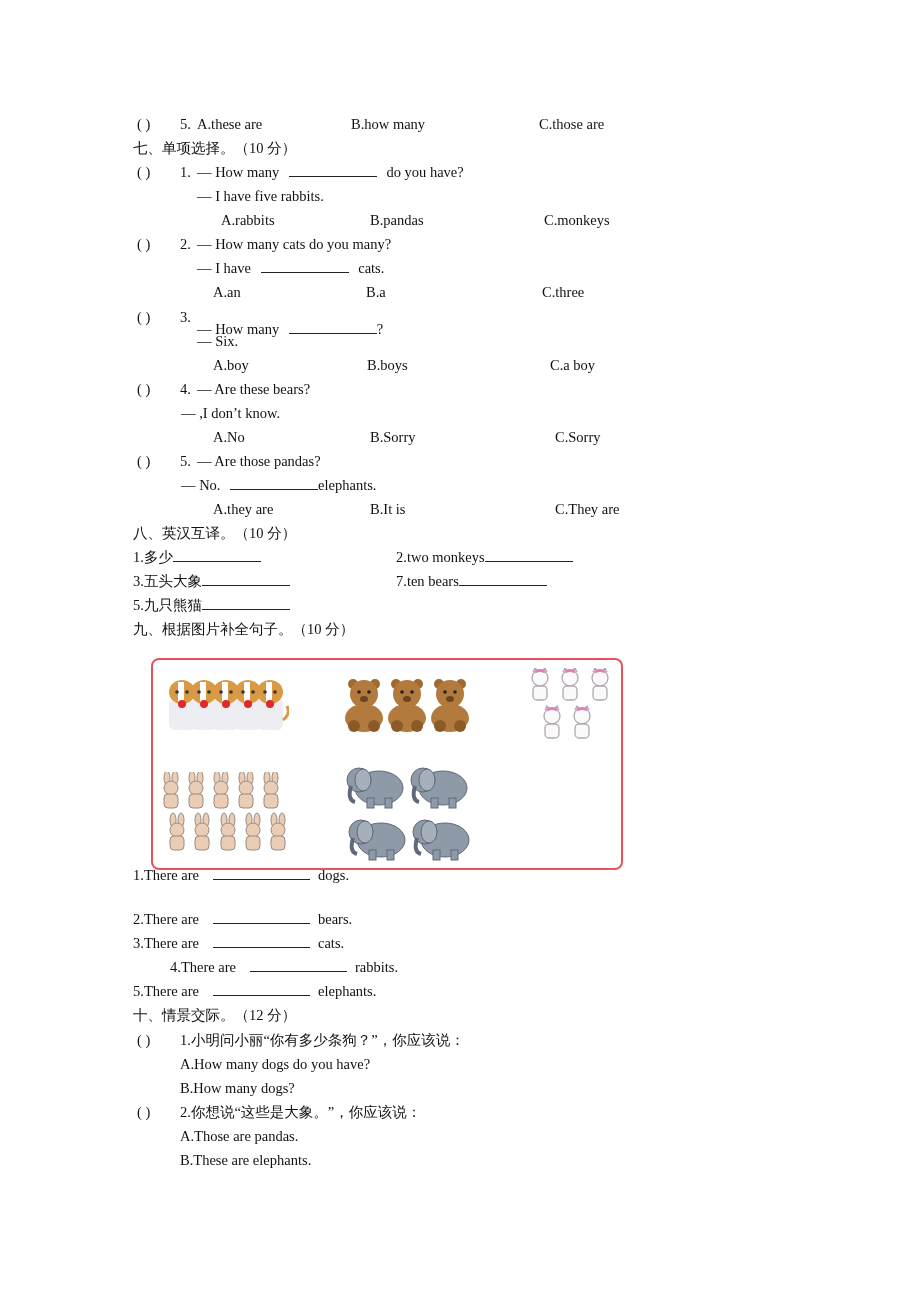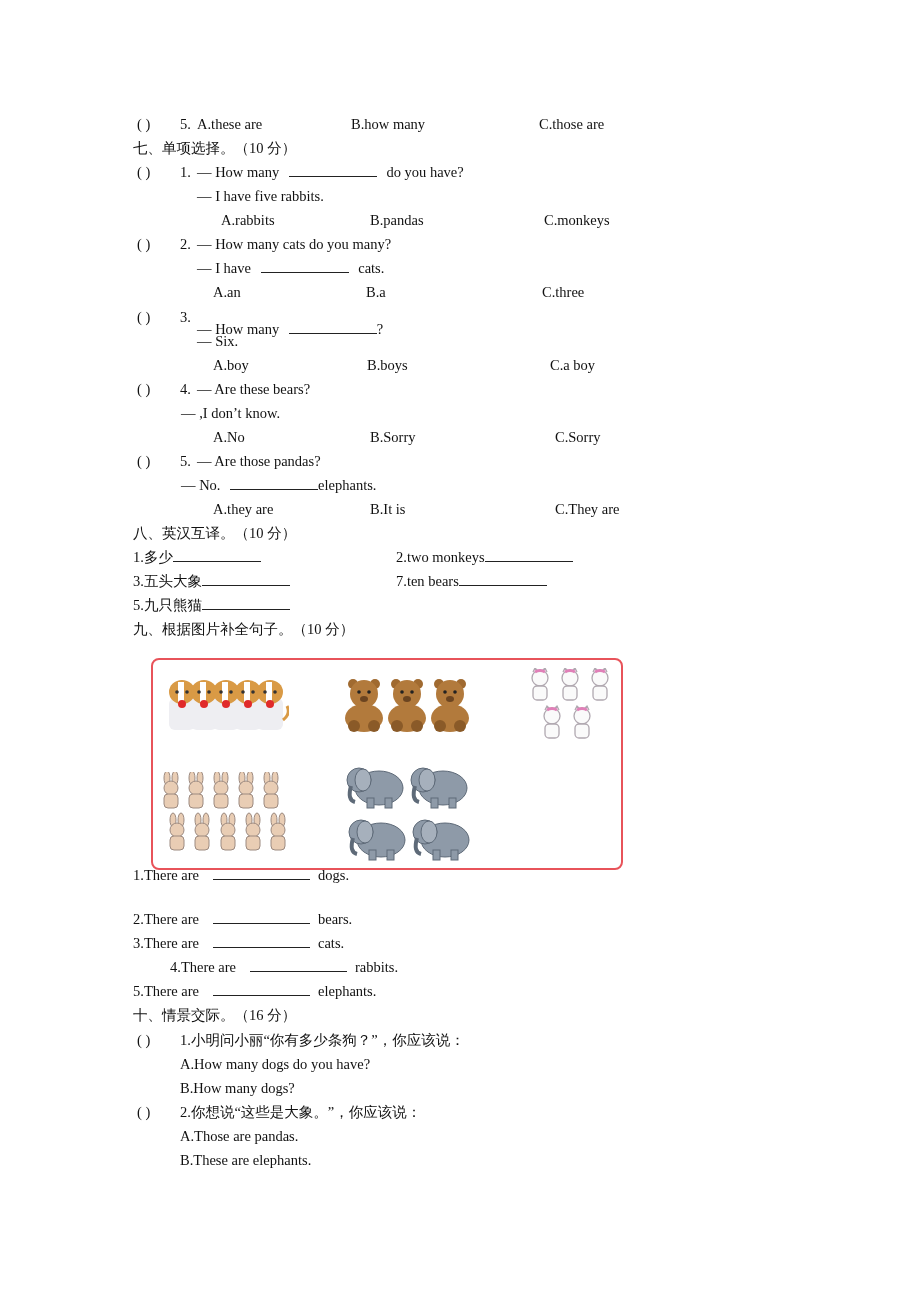--- a/index.html
+++ b/index.html
@@ -326,21 +326,21 @@
 <div class="line" style="top:934px;left:133px;">
   <span style="display:inline-block;width:80px;">3.There are</span><span class="blank" style="width:97px;margin-right:8px;"></span><span>cats.</span>
 </div>
 <div class="line" style="top:958px;left:133px;margin-left:37px;">
   <span style="display:inline-block;width:80px;">4.There are</span><span class="blank" style="width:97px;margin-right:8px;"></span><span>rabbits.</span>
 </div>
 <div class="line" style="top:982px;left:133px;">
   <span style="display:inline-block;width:80px;">5.There are</span><span class="blank" style="width:97px;margin-right:8px;"></span><span>elephants.</span>
 </div>
 
-<div class="line" style="top:1006px;left:133px;">十、情景交际。（16 分）</div>
+<div class="line" style="top:1006px;left:133px;">十、情景交际。（12 分）</div>
 <div class="line" style="top:1031px;left:137px;">(    )</div>
 <div class="line" style="top:1031px;left:180px;">1.小明问小丽“你有多少条狗？”，你应该说：</div>
 <div class="line" style="top:1055px;left:180px;">A.How many dogs do you have?</div>
 <div class="line" style="top:1079px;left:180px;">B.How many dogs?</div>
 <div class="line" style="top:1103px;left:137px;">(    )</div>
 <div class="line" style="top:1103px;left:180px;">2.你想说“这些是大象。”，你应该说：</div>
 <div class="line" style="top:1127px;left:180px;">A.Those are pandas.</div>
 <div class="line" style="top:1151px;left:180px;">B.These are elephants.</div>
 
 </body></html>

